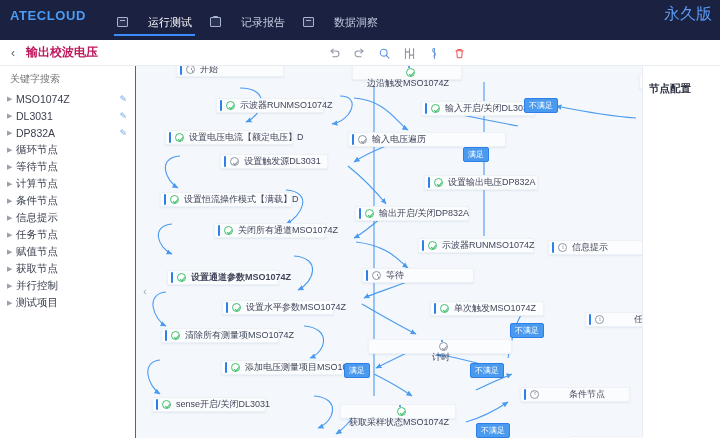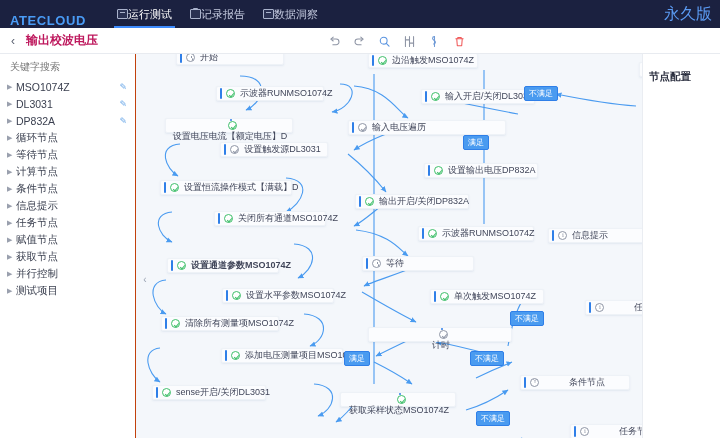--- a/index.html
+++ b/index.html
@@ -6,29 +6,29 @@
   html,body { width:720px; height:438px; overflow:hidden; }
   body {
     font-family: "Liberation Sans", "DejaVu Sans", sans-serif;
     font-size: 11px;
     background:#f5f7fa;
     color:#303133;
     -webkit-font-smoothing: antialiased;
   }
   
   #topnav {
-    height:28px; background:#1b2140; display:flex; align-items:flex-end;
-    padding:0 10px; position:relative;
+    height:40px; background:#1b2140; display:flex; align-items:flex-start;
+    padding:8px 10px; position:relative;
   }
   #brand {
     color:#4a9cf6; font-size:13px; font-weight:bold; letter-spacing:.6px;
     margin-right:22px;
   }
   .navtab {
-    display:flex; align-items:center; gap:0; height:28px;
+    display:flex; align-items:center; gap:20px; height:28px;
     padding:0 9px; color:#c3c9de; font-size:11px; cursor:pointer;
     position:relative;
   }
   .navtab.active { color:#ffffff; }
   .navtab.active:after {
     content:""; position:absolute; left:6px; right:6px; bottom:0;
     height:2px; background:#3d8bfd;
   }
   .navicon { width:11px; height:10px; display:inline-block; position:relative; }
   .navicon.monitor { border:1px solid #aab3cc; border-radius:1px; background:#2a3152; }
@@ -303,21 +303,21 @@
         <div class="node" style="left: 40px; top: -4px; width: 108px; justify-content: flex-start;">
           <span class="bar"></span>
           <span class="nicon clock"></span>
           <span class="ntext">开始</span>
         </div>
         <div class="node" style="left: 80px; top: 32px; width: 108px;">
           <span class="bar"></span>
           <span class="nicon"></span>
           <span class="ntext">示波器RUNMSO1074Z</span>
         </div>
-        <div class="node" style="left: 29px; top: 64px; width: 128px; flex-direction: column;">
+        <div class="node" style="left: 29px; top: 64px; width: 128px;">
           <span class="bar"></span>
           <span class="nicon"></span>
           <span class="ntext">设置电压电流【额定电压】D</span>
         </div>
         <div class="node" style="left: 84px; top: 88px; width: 108px; justify-content: center;">
           <span class="bar"></span>
           <span class="nicon gray"></span>
           <span class="ntext">设置触发源DL3031</span>
         </div>
         <div class="node" style="left: 24px; top: 126px; width: 132px;">
@@ -348,21 +348,21 @@
         <div class="node" style="left: 85px; top: 294px; width: 122px;">
           <span class="bar"></span>
           <span class="nicon"></span>
           <span class="ntext">添加电压测量项目MSO1074Z</span>
         </div>
         <div class="node" style="left: 16px; top: 331px; width: 114px;">
           <span class="bar"></span>
           <span class="nicon"></span>
           <span class="ntext">sense开启/关闭DL3031</span>
         </div>
-        <div class="node" style="left: 232px; top: -1px; width: 110px;">
+        <div class="node" style="left: 216px; top: -1px; width: 110px; flex-direction: column;">
           <span class="bar"></span>
           <span class="nicon"></span>
           <span class="ntext">边沿触发MSO1074Z</span>
         </div>
         <div class="node" style="left: 285px; top: 35px; width: 114px;">
           <span class="bar"></span>
           <span class="nicon"></span>
           <span class="ntext">输入开启/关闭DL3031</span>
         </div>
         <div class="node" style="left: 212px; top: 66px; width: 158px; justify-content: flex-start;">

